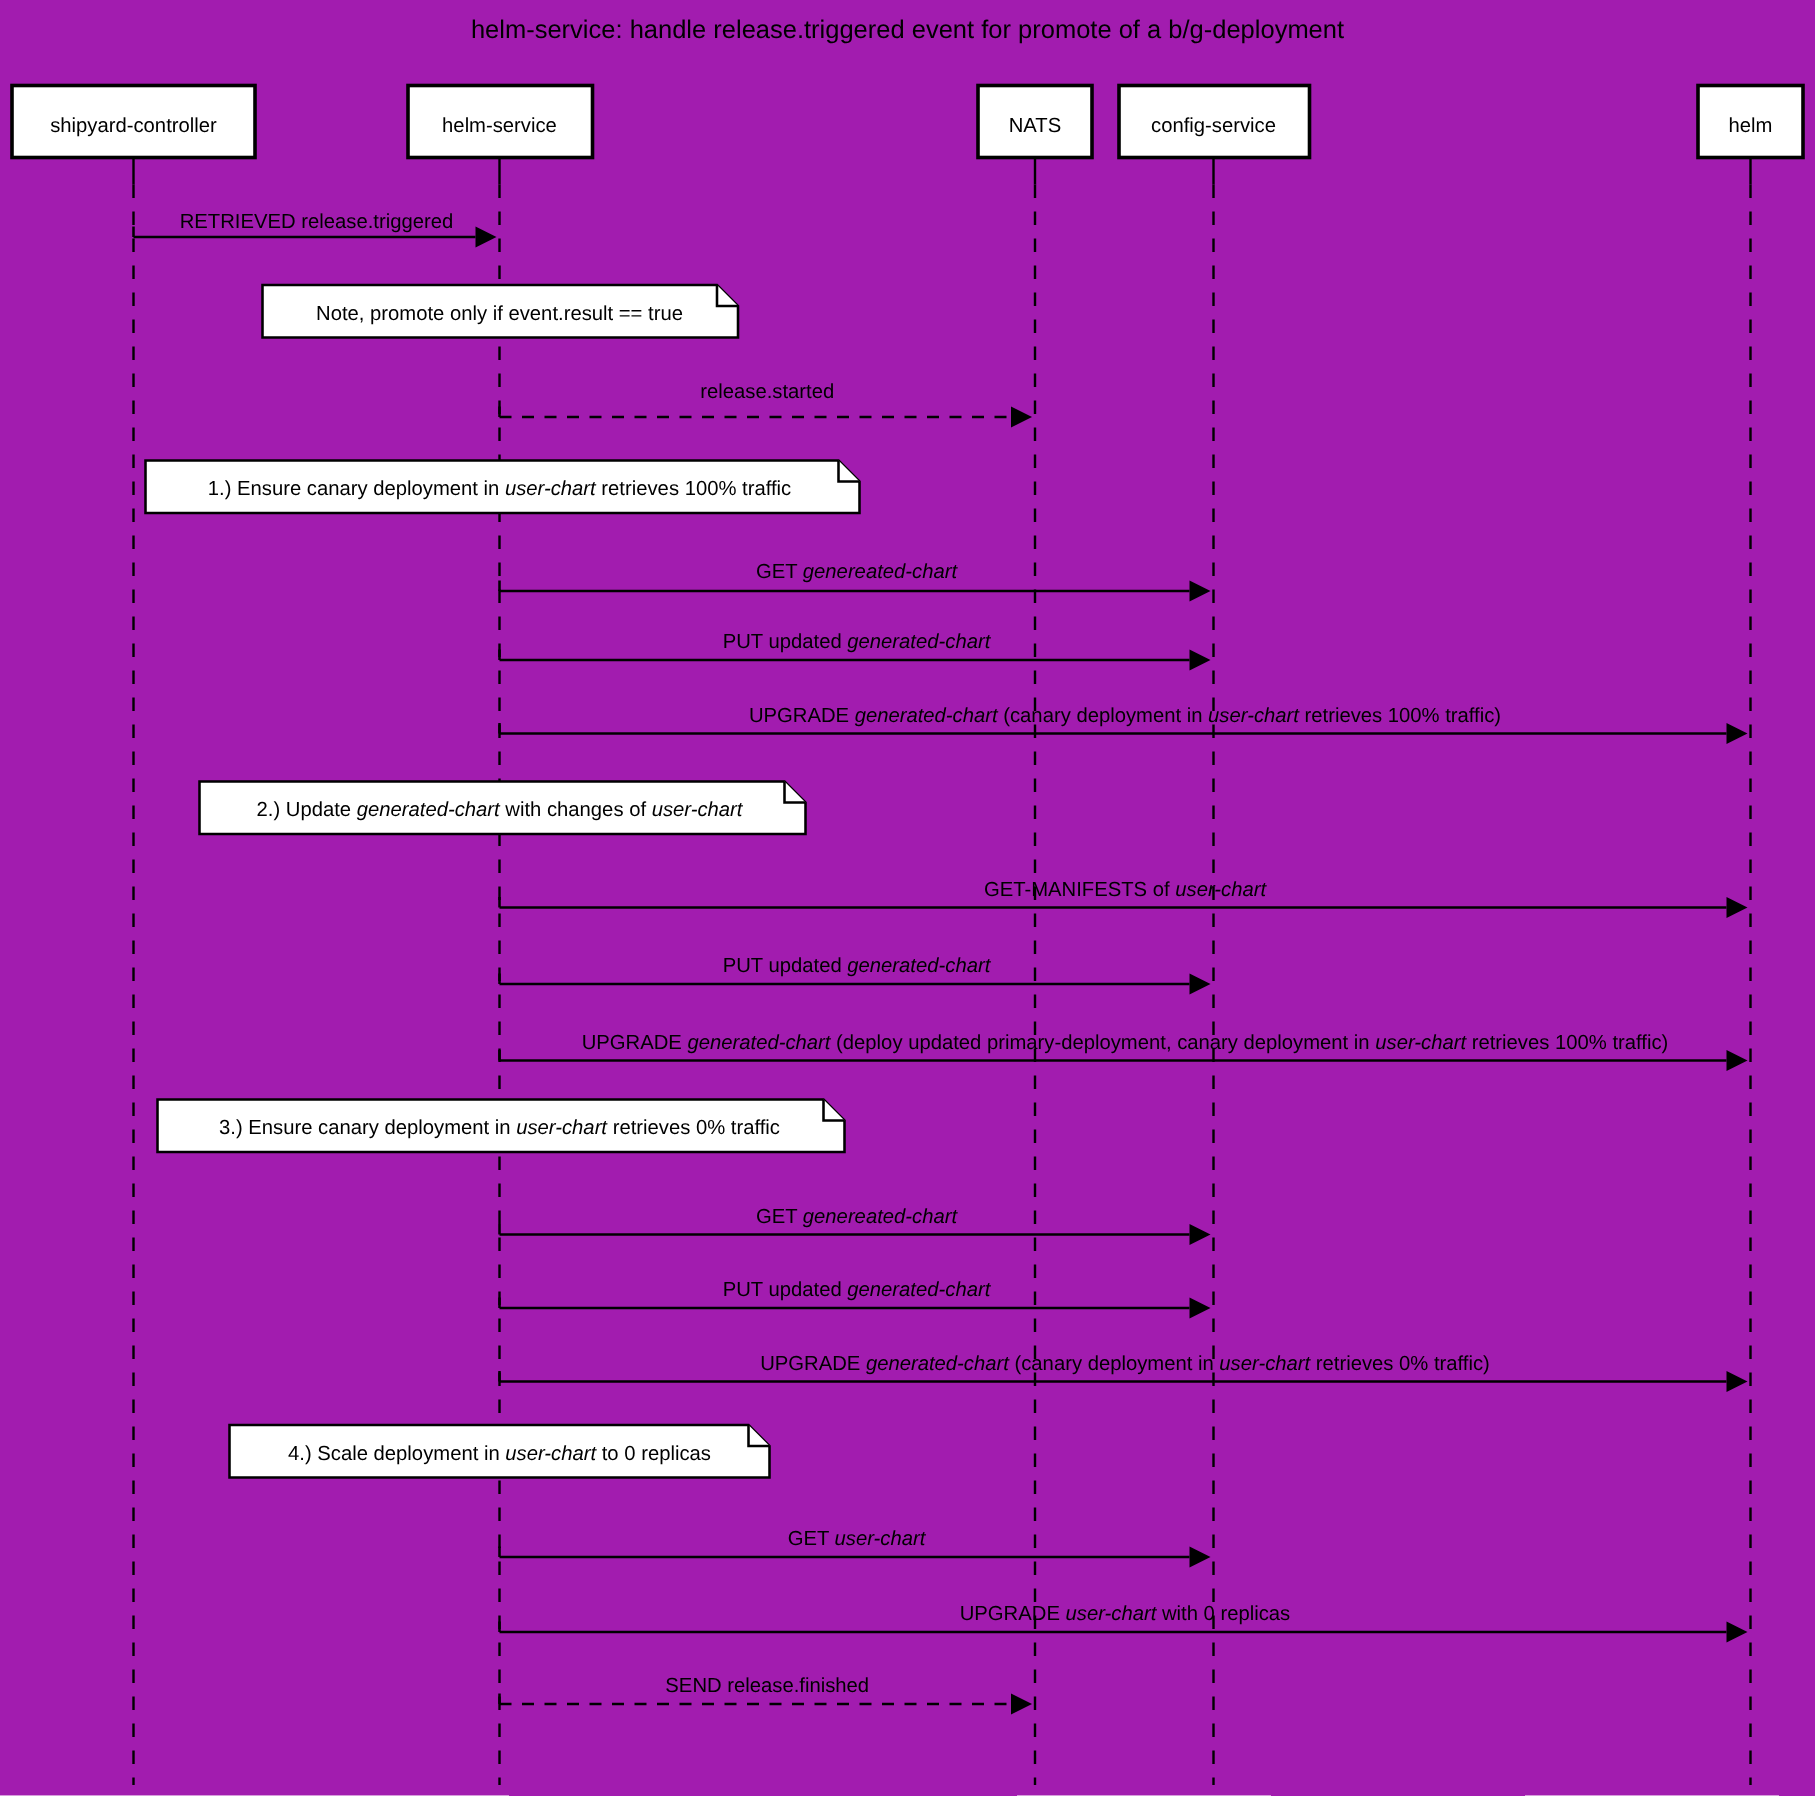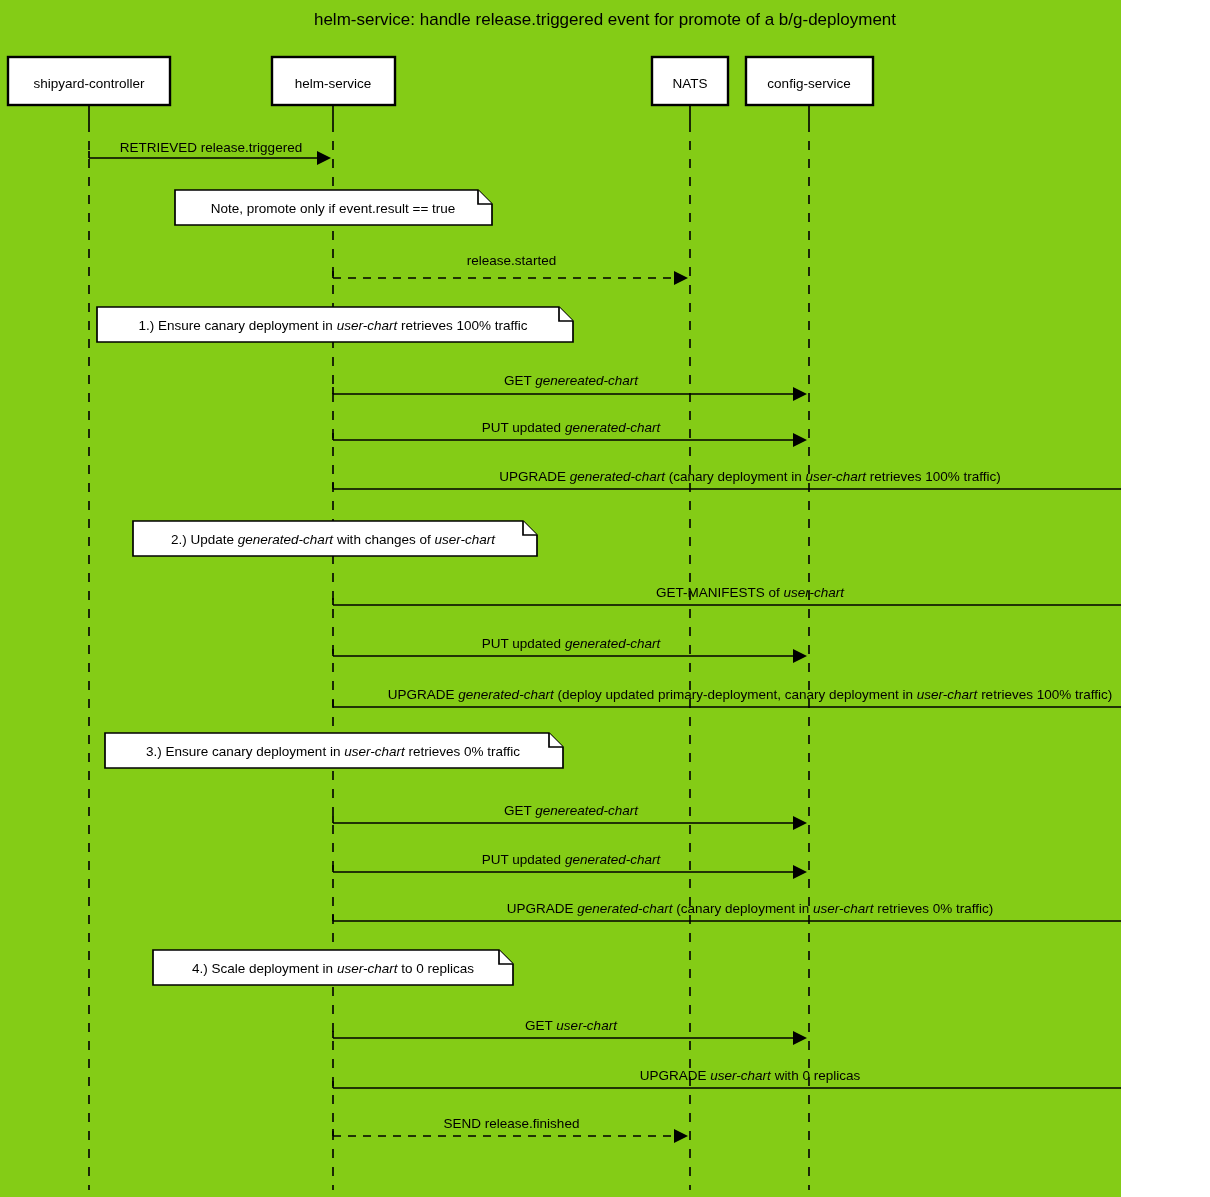--- a/index.html
+++ b/index.html
@@ -7,24 +7,24 @@
     margin: 0;
     padding: 0;
     background: #ffffff;
   }
   body {
     font-family: "Liberation Sans", sans-serif;
     color: #000000;
   }
   #diagram-root {
     position: relative;
-    width: 1121px;
+    width: 1210px;
     height: 1197px;
     overflow: hidden;
-    background: #84cc16;
+    background: #a21caf;
   }
   svg#seq-svg {
     position: absolute;
     left: 0;
     top: 0;
     width: 1210px;
     height: 1197px;
     display: block;
   }
   .diagram-title {

